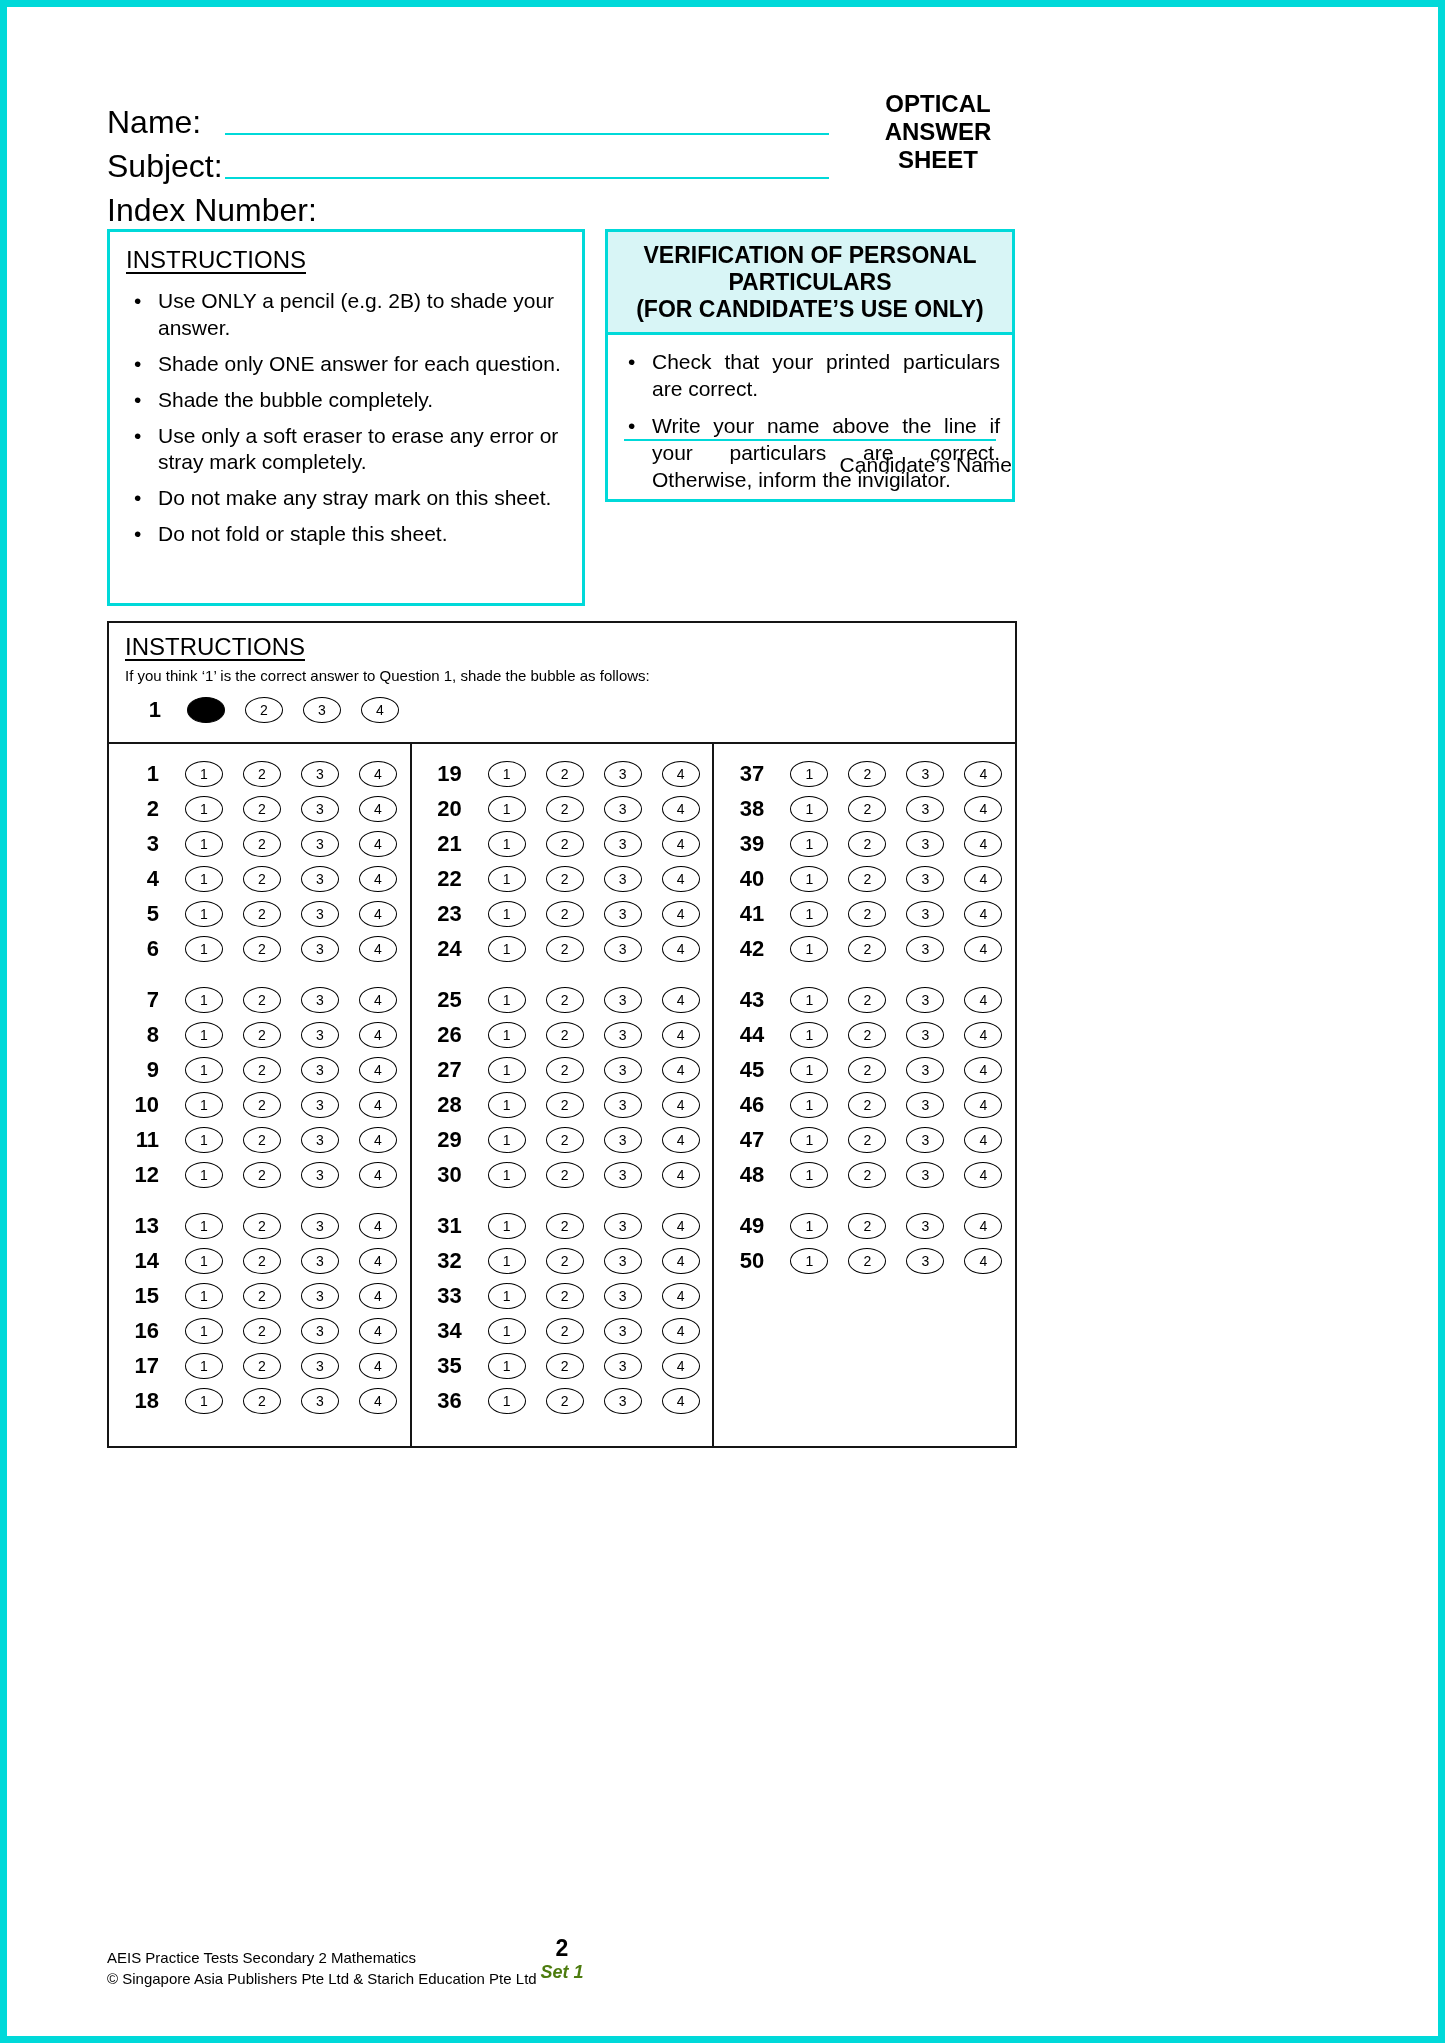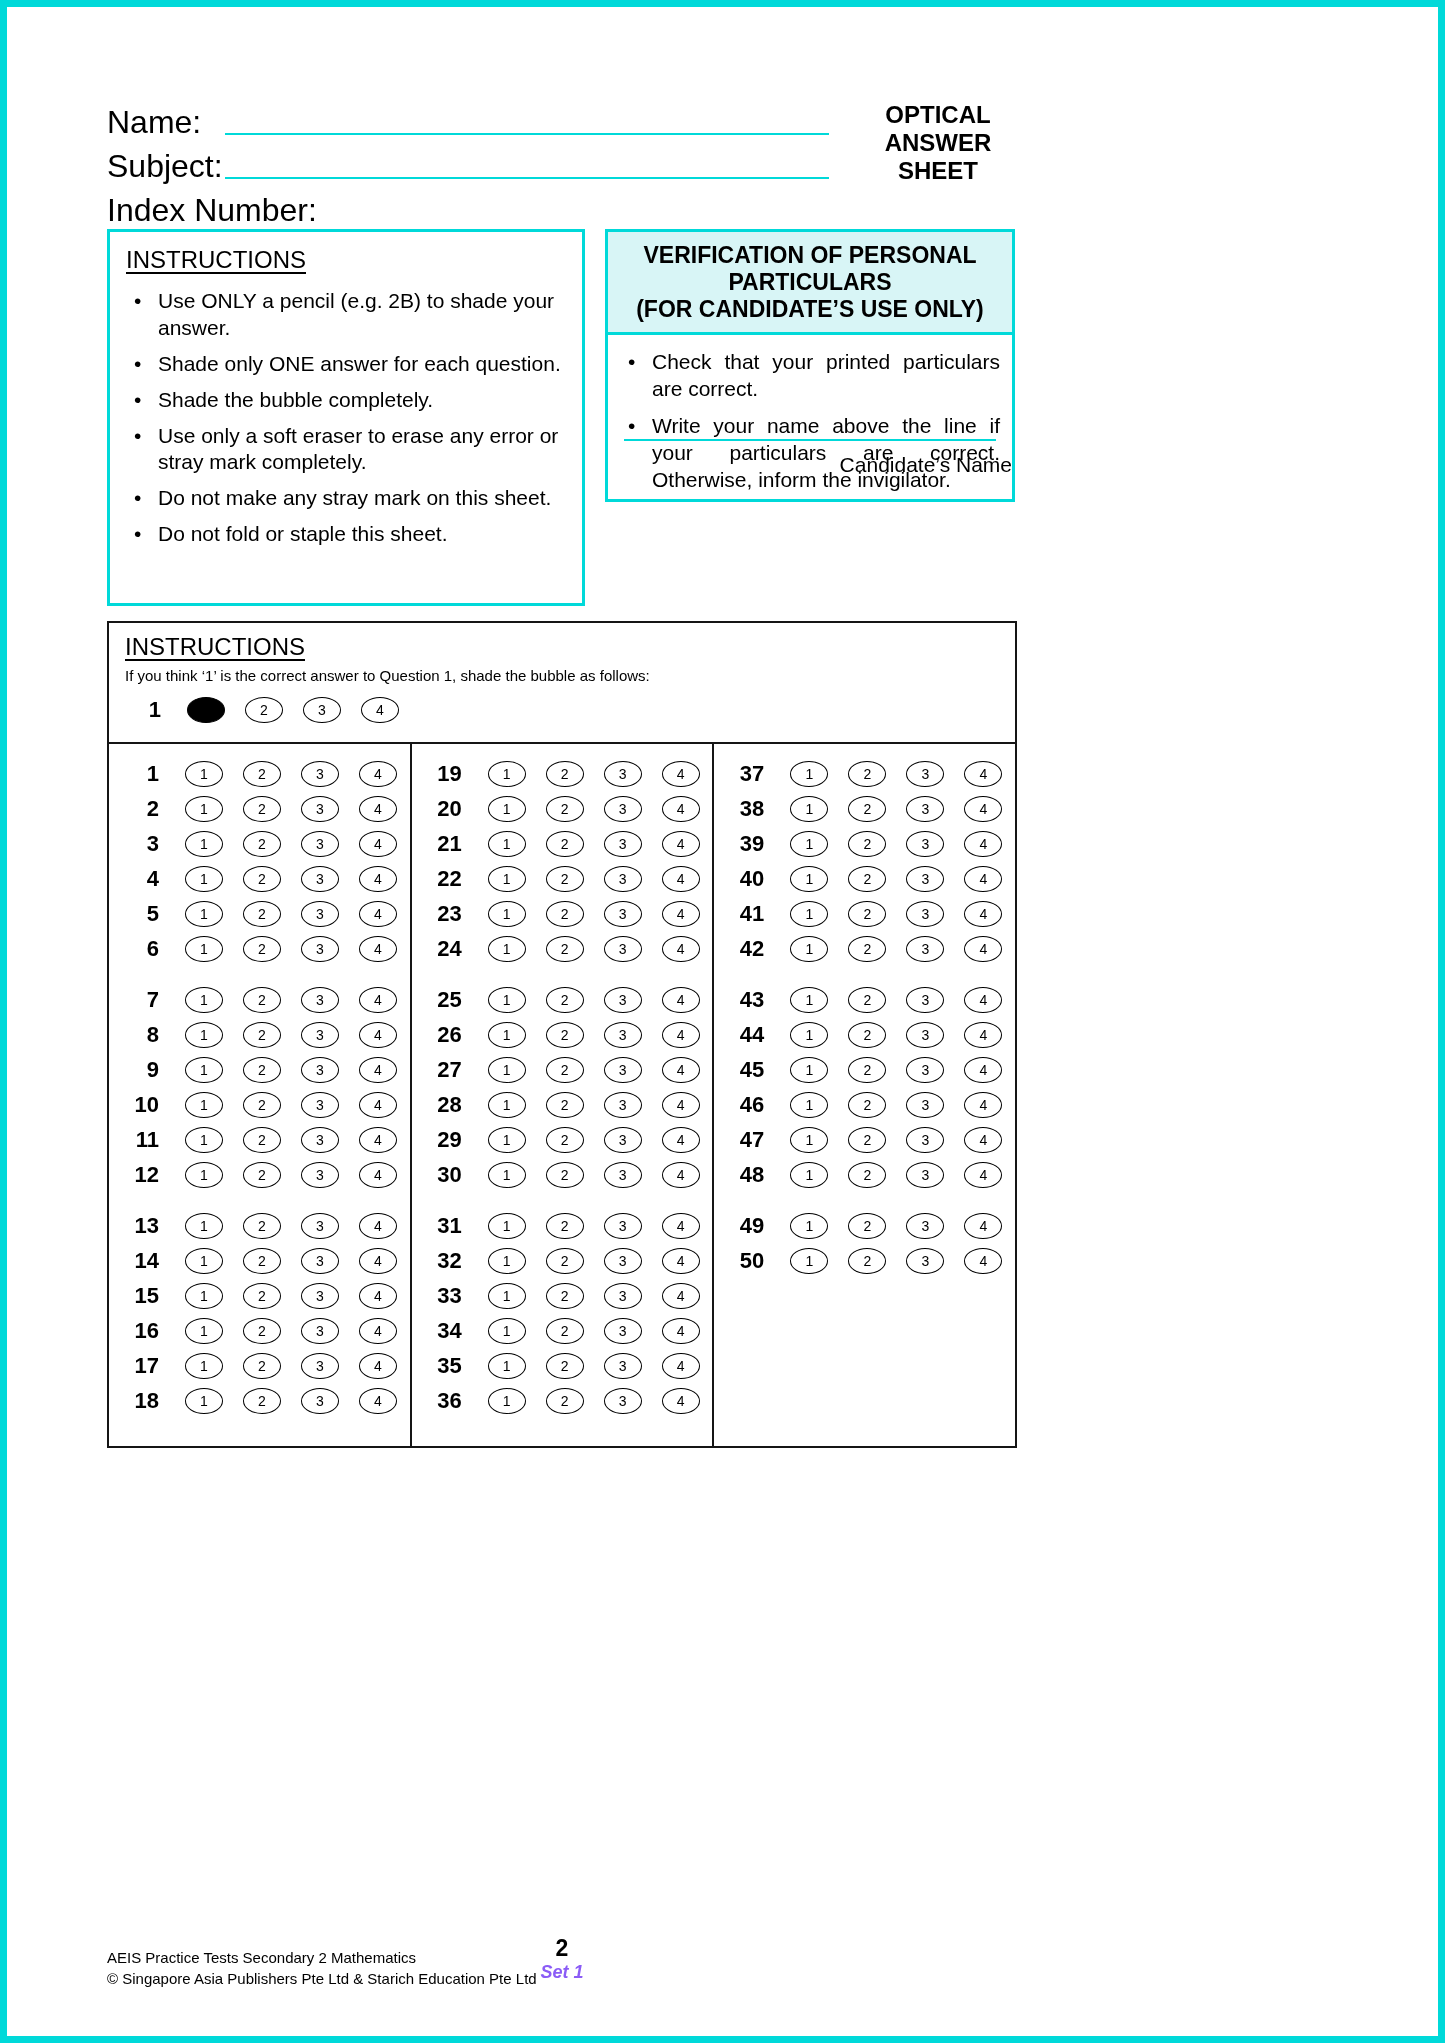--- a/index.html
+++ b/index.html
@@ -20,21 +20,21 @@
   .subject-label { left:100px; top:141px; }
   .index-label   { left:100px; top:185px; }
   .write-line {
     position:absolute; height:2px; background:#00d9d9;
     left:218px; width:604px;
   }
   .name-line    { top:126px; }
   .subject-line { top:170px; }
 
   .sheet-title {
-    position:absolute; left:856px; top:94px; width:150px;
+    position:absolute; left:856px; top:83px; width:150px;
     text-align:center; font-size:24px; font-weight:bold; line-height:28px;
   }
 
   
   .instructions-box {
     position:absolute; left:100px; top:222px; width:478px; height:377px;
     border:3px solid #00d9d9; padding:14px 14px 10px 16px;
   }
   .box-title {
     font-size:24px; font-weight:normal;
@@ -101,21 +101,21 @@
 
   
   .footer-left {
     position:absolute; left:100px; top:1940px;
     font-size:15px; line-height:21px;
   }
   .footer-center {
     position:absolute; left:495px; top:1928px; width:120px; text-align:center;
   }
   .page-number { font-size:23px; font-weight:bold; }
-  .set-label { font-size:18px; font-weight:bold; font-style:italic; color:#8b5cf6; }
+  .set-label { font-size:18px; font-weight:bold; font-style:italic; color:#4d7c0f; }
 </style>
 </head>
 <body>
 
 <div class="page">
 
   <span class="field-label name-label">Name:</span>
   <div class="write-line name-line"></div>
 
   <span class="field-label subject-label">Subject:</span>

